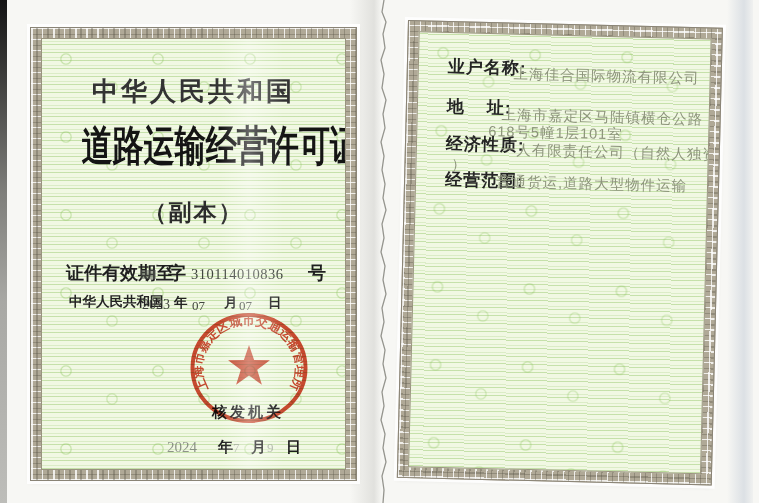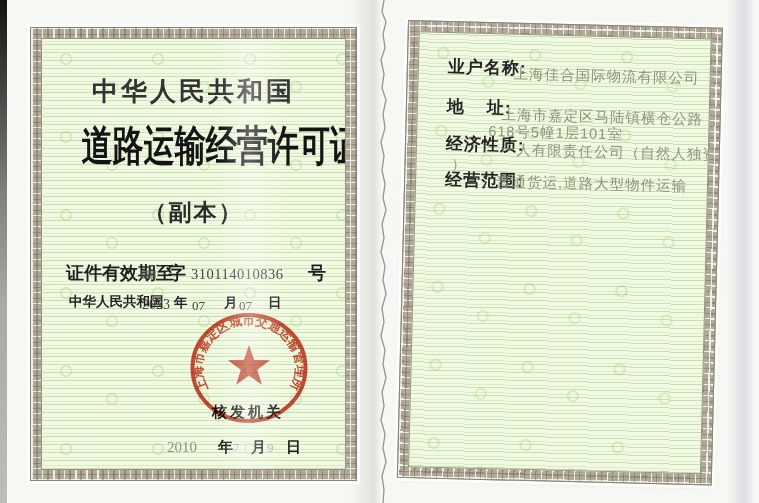--- a/index.html
+++ b/index.html
@@ -97,21 +97,21 @@
 
       <svg class="stamp-svg" viewBox="0 0 124 118">
         <ellipse cx="62" cy="59" rx="56.5" ry="53" fill="none" stroke="#cf381e" stroke-width="4"></ellipse>
         <polygon points="62,36 67.1,51 82.9,51.2 70.2,60.7 74.9,75.8 62,66.6 49.1,75.8 53.8,60.7 41.1,51.2 56.9,51" fill="#cf381e"></polygon>
         <path id="stampArc" d="M 21.3,80 A 47,43 0 1 1 102.7,80" fill="none"></path>
         <text font-size="13" fill="#cf381e" font-weight="700">
           <textPath href="#stampArc" startOffset="0" textLength="186" lengthAdjust="spacingAndGlyphs">上海市嘉定区城市交通运输管理所</textPath>
         </text>
       </svg>
 
-      <div class="abs num faint" style="left:125px; top:400px; font-size:15px;">2010</div>
+      <div class="abs num faint" style="left:125px; top:400px; font-size:15px;">2024</div>
       <div class="abs b15" style="left:176px; top:399px;">年</div>
       <div class="abs num ghost" style="left:191px; top:401px; font-size:13px;">7</div>
       <div class="abs b15" style="left:209px; top:399px;">月</div>
       <div class="abs num ghost" style="left:225px; top:401px; font-size:13px;">9</div>
       <div class="abs b15" style="left:244px; top:399px;">日</div>
 
       <div class="fold-light"></div>
     </div>
   </div>
 

